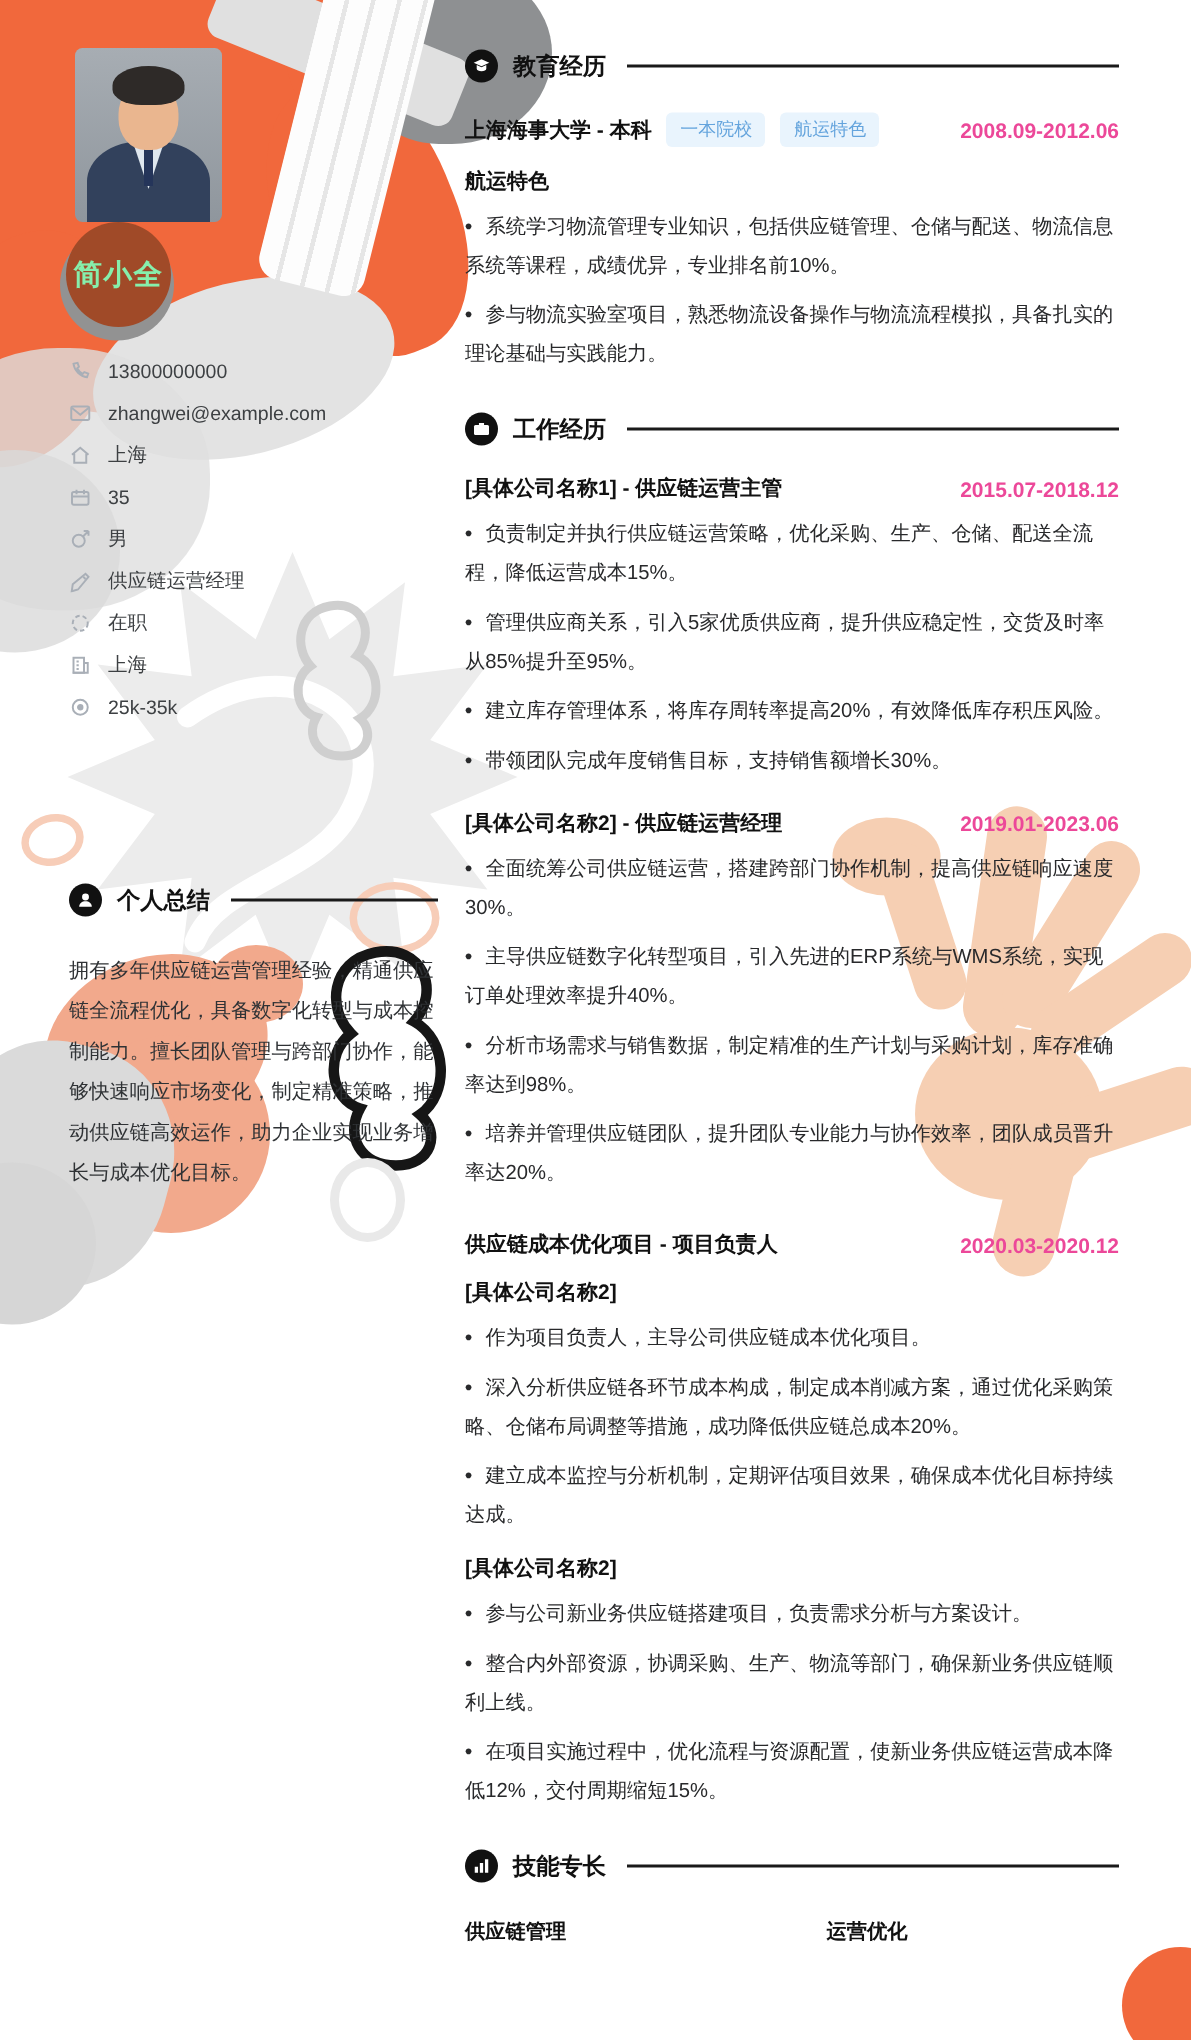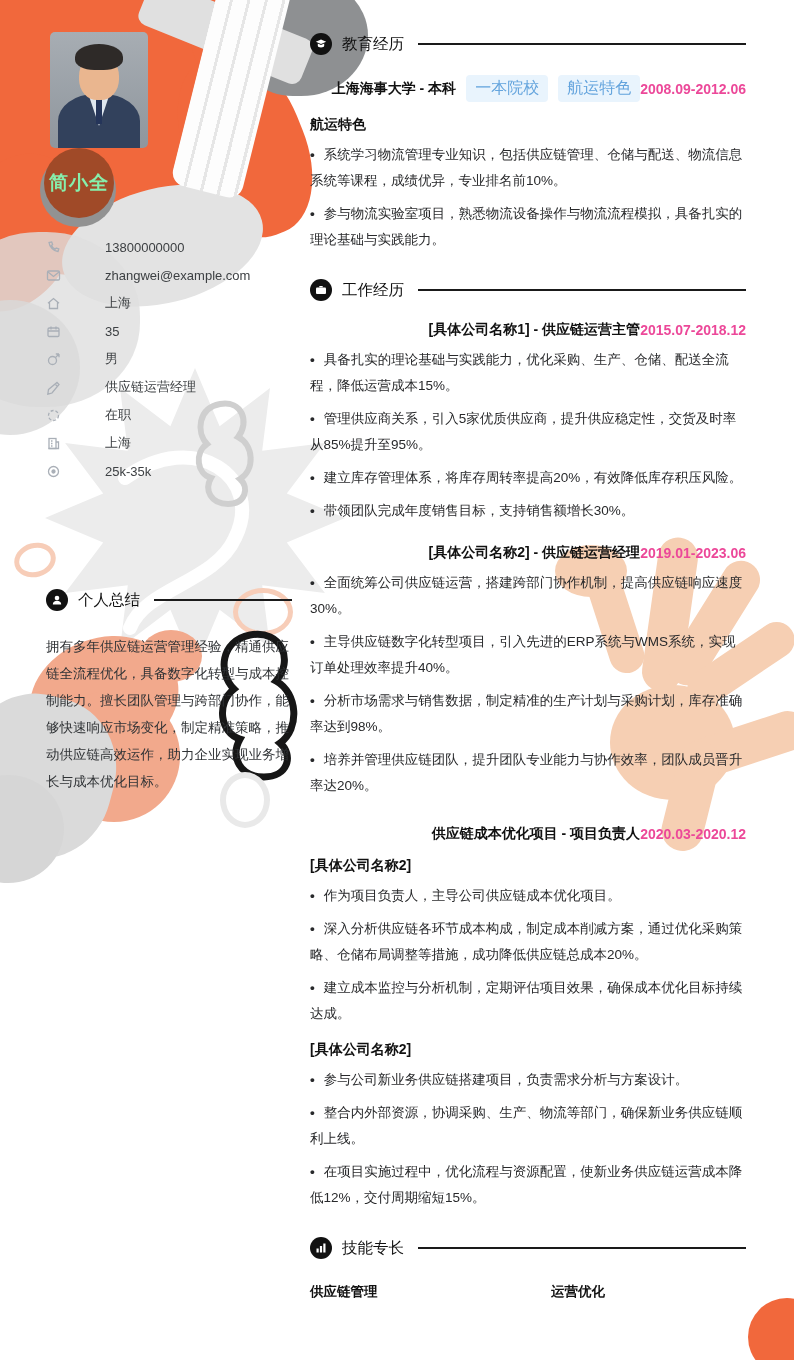--- a/index.html
+++ b/index.html
@@ -54,45 +54,45 @@
   .photo .head { position:absolute; left:29px; top:22px; width:40px; height:46px; background:#eab68f; border-radius:48% 48% 45% 45%; }
   .photo .hair { position:absolute; left:25px; top:12px; width:48px; height:26px; background:#2e2a28; border-radius:50% 50% 40% 40%; }
   .photo .suit { position:absolute; left:8px; top:62px; width:82px; height:60px; background:#32415c; border-radius:45% 45% 0 0; }
   .photo .shirt { position:absolute; left:39px; top:64px; width:20px; height:30px; background:#dfe7ef; clip-path:polygon(0 0,100% 0,50% 100%); }
   .photo .tie { position:absolute; left:46px; top:66px; width:6px; height:26px; background:#25355a; }
   .namewrap { position:absolute; left:44px; top:148px; width:74px; height:74px; }
   .namewrap::before { content:""; position:absolute; left:-4px; top:5px; width:76px; height:74px; background:#929292; border-radius:50%; }
   .namecircle { position:absolute; left:0; top:0; width:70px; height:70px; background:#a04a28; border-radius:50%;
                 display:flex; align-items:center; justify-content:center; color:#86efac; font-size:19px; font-weight:bold; letter-spacing:1px; }
   .contacts { position:absolute; left:46px; top:233px; width:250px; }
-  .contact-row { display:flex; align-items:center; height:28px; font-size:13px; color:#3d4043;gap:33px; }
+  .contact-row { display:flex; align-items:center; height:28px; font-size:13px; color:#3d4043; }
   .contact-row .cicon { width:15px; height:15px; margin-right:11px; flex:0 0 15px; }
   .cicon svg { width:15px; height:15px; display:block; }
   .cicon path, .cicon rect, .cicon circle, .cicon polygon { fill:none; stroke:#a9afb7; stroke-width:1.3; }
   .side-summary { position:absolute; left:46px; top:589px; width:246px; }
   .side-header { display:flex; align-items:center;text-align:right; }
   .side-header .hline { flex:1; height:2px; background:#1a1a1a; margin-left:14px; }
   .summary-text { margin-top:22px; font-size:13.5px; line-height:27px; color:#2f3235; }
 
   
   .sec-icon { width:22px; height:22px; border-radius:50%; background:#111; display:flex; align-items:center; justify-content:center; flex:0 0 22px; }
   .sec-icon svg { width:12px; height:12px; display:block; }
   .sec-icon path, .sec-icon rect, .sec-icon circle, .sec-icon polygon { fill:#fff; }
-  .sec-title { font-size:15.5px; font-weight:normal; color:#111; margin-left:10px; white-space:nowrap; }
+  .sec-title { font-size:15.5px; font-weight:bold; color:#111; margin-left:10px; white-space:nowrap; }
 
   
   .main { position:absolute; left:310px; top:33px; width:436px; z-index:2; }
   .section { margin-bottom:26px; }
   .main-header { display:flex; align-items:center; }
   .main-header .hline { flex:1; height:1.5px; background:#1a1a1a; margin-left:14px; }
-  .entry-row { display:flex; align-items:center; justify-content:flex-end; margin-top:20px; }
+  .entry-row { display:flex; align-items:center; justify-content:space-between; margin-top:20px; }
   .entry-left { display:flex; align-items:center; }
   .entry-name { font-size:14px; font-weight:bold; color:#111; }
   .entry-date { font-size:14px; font-weight:bold; color:#ec4899; white-space:nowrap; }
-  .tag { background:#e9f4fd; color:#64a4dd; font-size:16px; padding:3px 9px; border-radius:4px; margin-left:10px; white-space:nowrap; }
+  .tag { background:#e9f4fd; color:#64a4dd; font-size:12px; padding:3px 9px; border-radius:4px; margin-left:10px; white-space:nowrap; }
   .subline { font-size:14px; font-weight:bold; color:#111; margin-top:14px; }
   .bullets { margin-top:8px; }
   .bullet { font-size:13.5px; line-height:26px; color:#28292b; margin-top:7px; }
   .bullet .dot { font-weight:bold; margin-right:9px; }
 
   
   .skill-grid { display:grid; grid-template-columns:1fr 1fr; column-gap:46px; row-gap:20px; margin-top:24px; }
   .skill-row { display:flex; align-items:center; }
   .skill-label { width:86px; flex:0 0 86px; font-size:13.5px; font-weight:bold; color:#111; }
 </style>
@@ -286,21 +286,21 @@
       </span>
       <span class="sec-title">工作经历</span>
       <span class="hline"></span>
     </div>
 
     <div class="entry-row">
       <span class="entry-name">[具体公司名称1] - 供应链运营主管</span>
       <span class="entry-date">2015.07-2018.12</span>
     </div>
     <div class="bullets">
-      <div class="bullet"><span class="dot">•</span><span>具备扎实的理论基础与实践能力，优化采购、生产、仓储、配送全流程，降低运营成本15%。</span></div>
+      <div class="bullet"><span class="dot">•</span><span>负责制定并执行供应链运营策略，优化采购、生产、仓储、配送全流程，降低运营成本15%。</span></div>
       <div class="bullet"><span class="dot">•</span><span>管理供应商关系，引入5家优质供应商，提升供应稳定性，交货及时率从85%提升至95%。</span></div>
       <div class="bullet"><span class="dot">•</span><span>建立库存管理体系，将库存周转率提高20%，有效降低库存积压风险。</span></div>
       <div class="bullet"><span class="dot">•</span><span>带领团队完成年度销售目标，支持销售额增长30%。</span></div>
     </div>
 
     <div class="entry-row">
       <span class="entry-name">[具体公司名称2] - 供应链运营经理</span>
       <span class="entry-date">2019.01-2023.06</span>
     </div>
     <div class="bullets">

